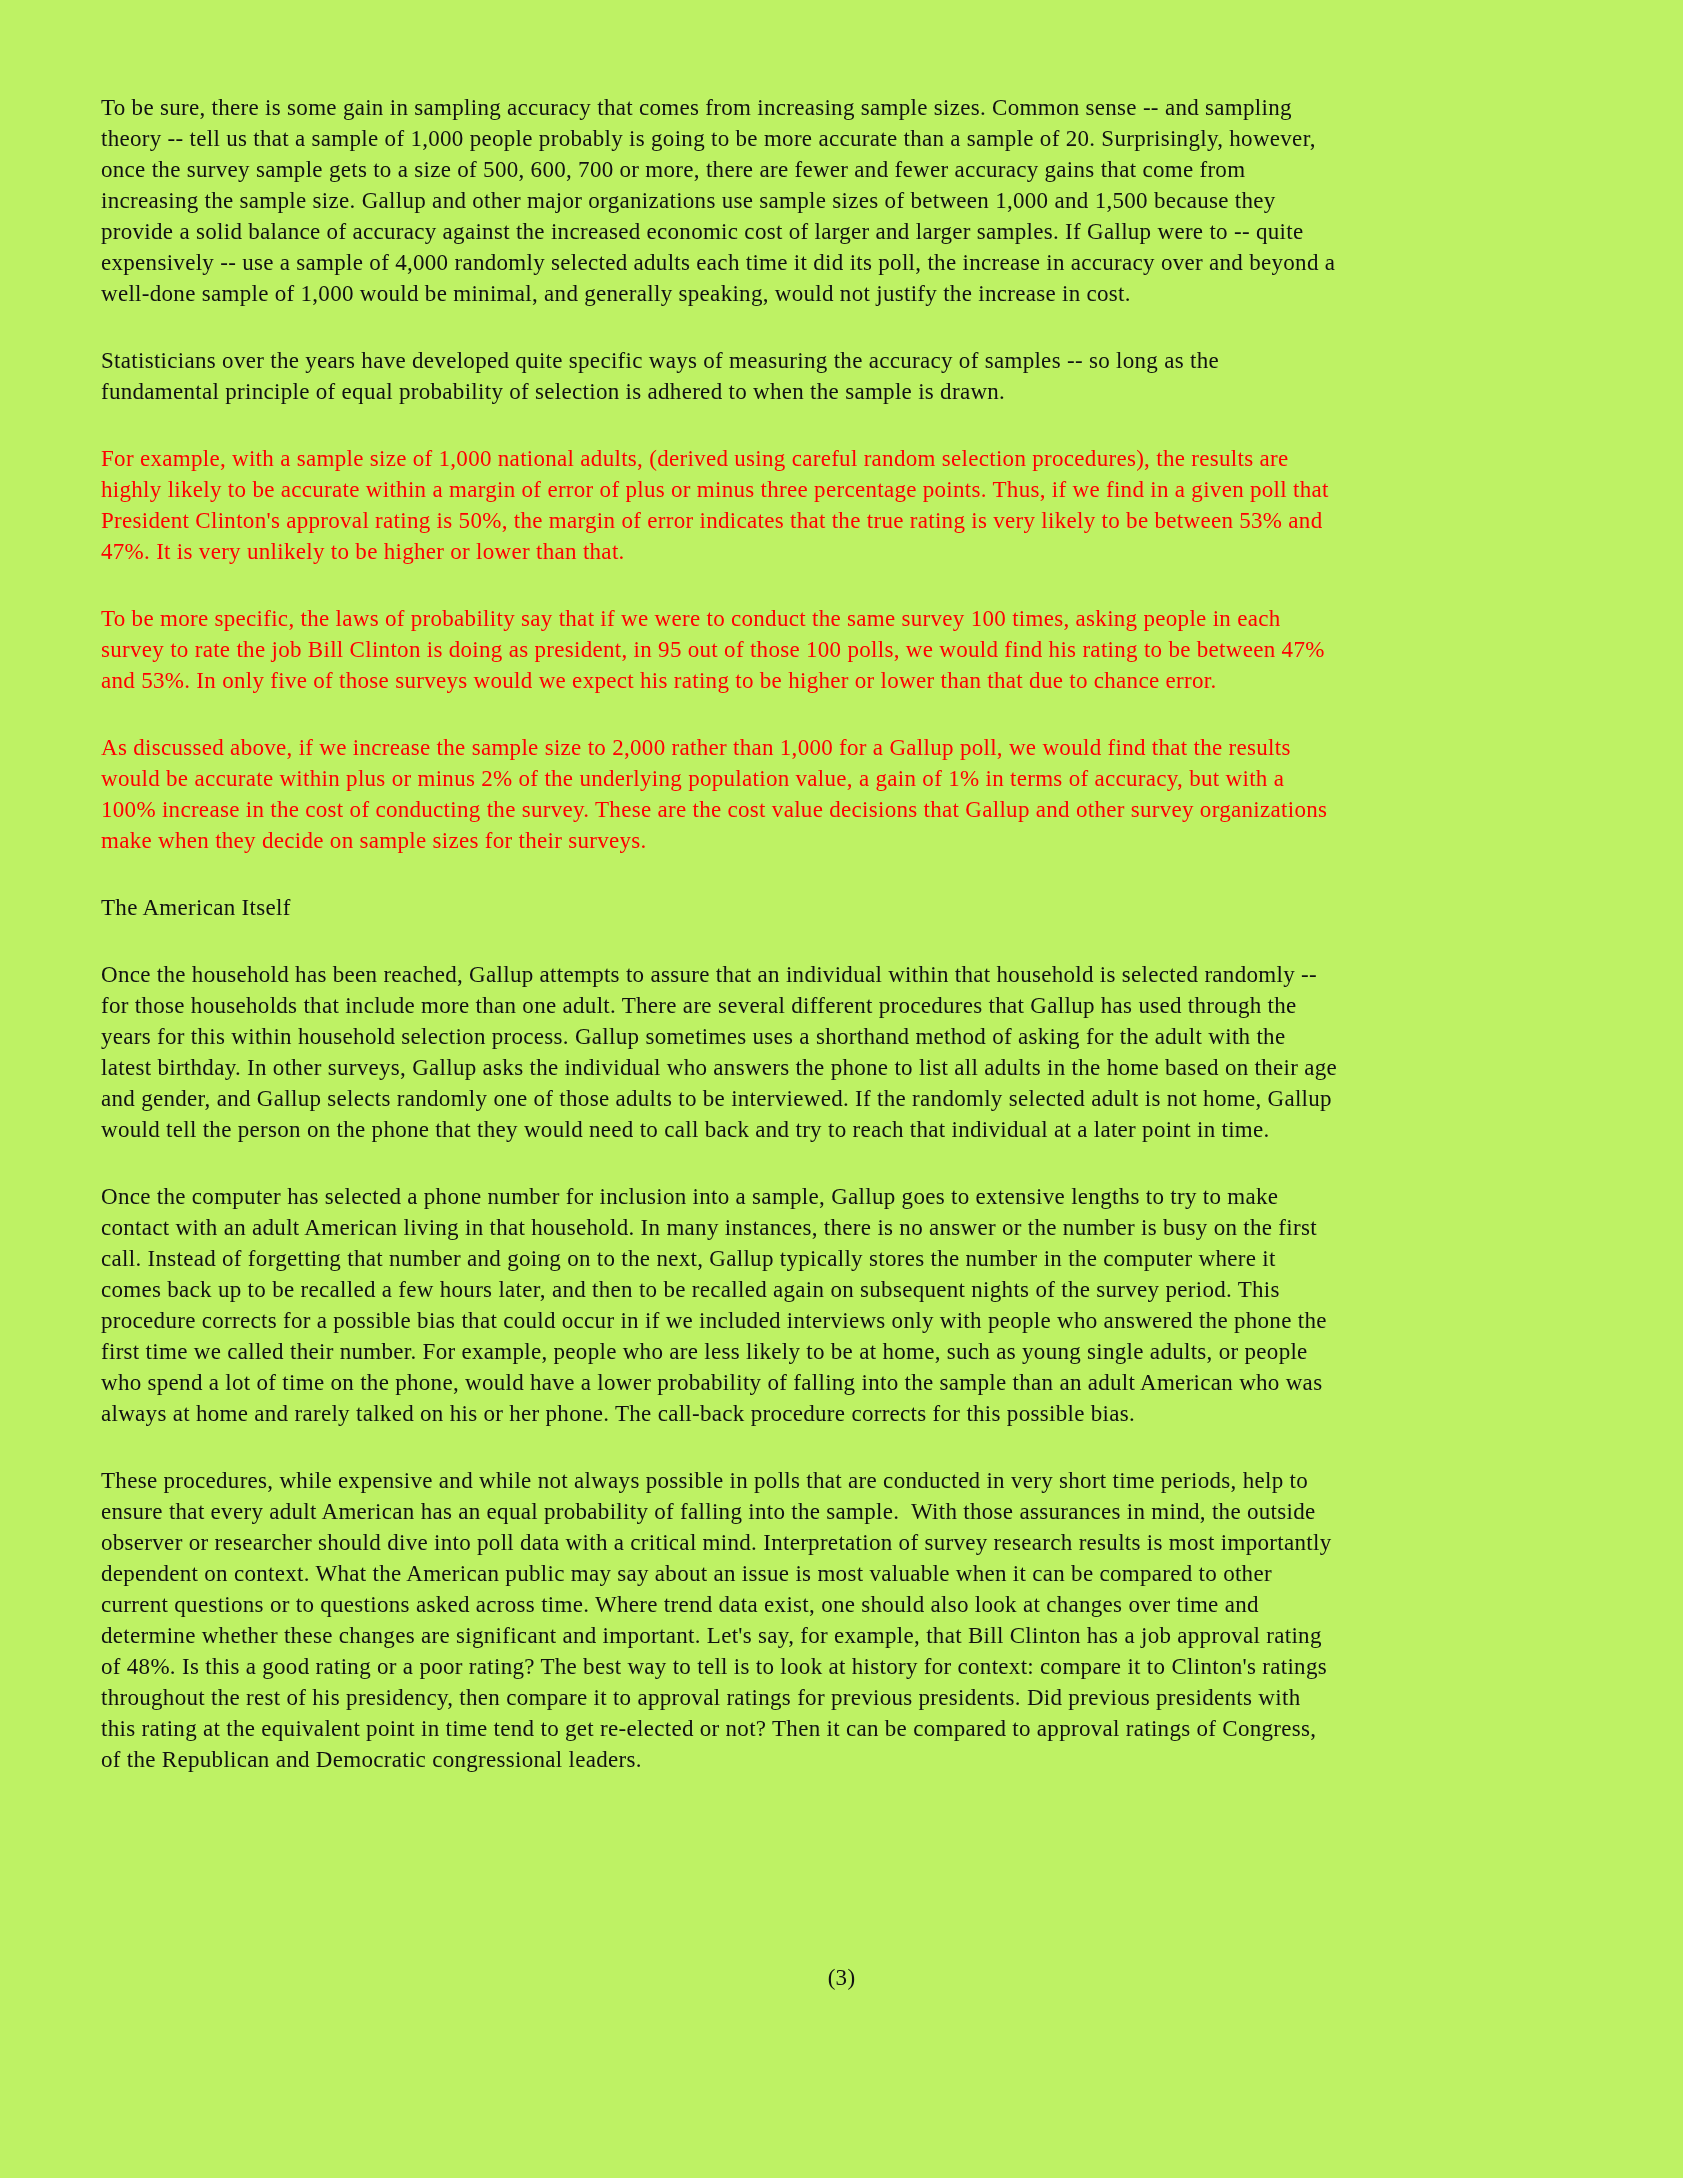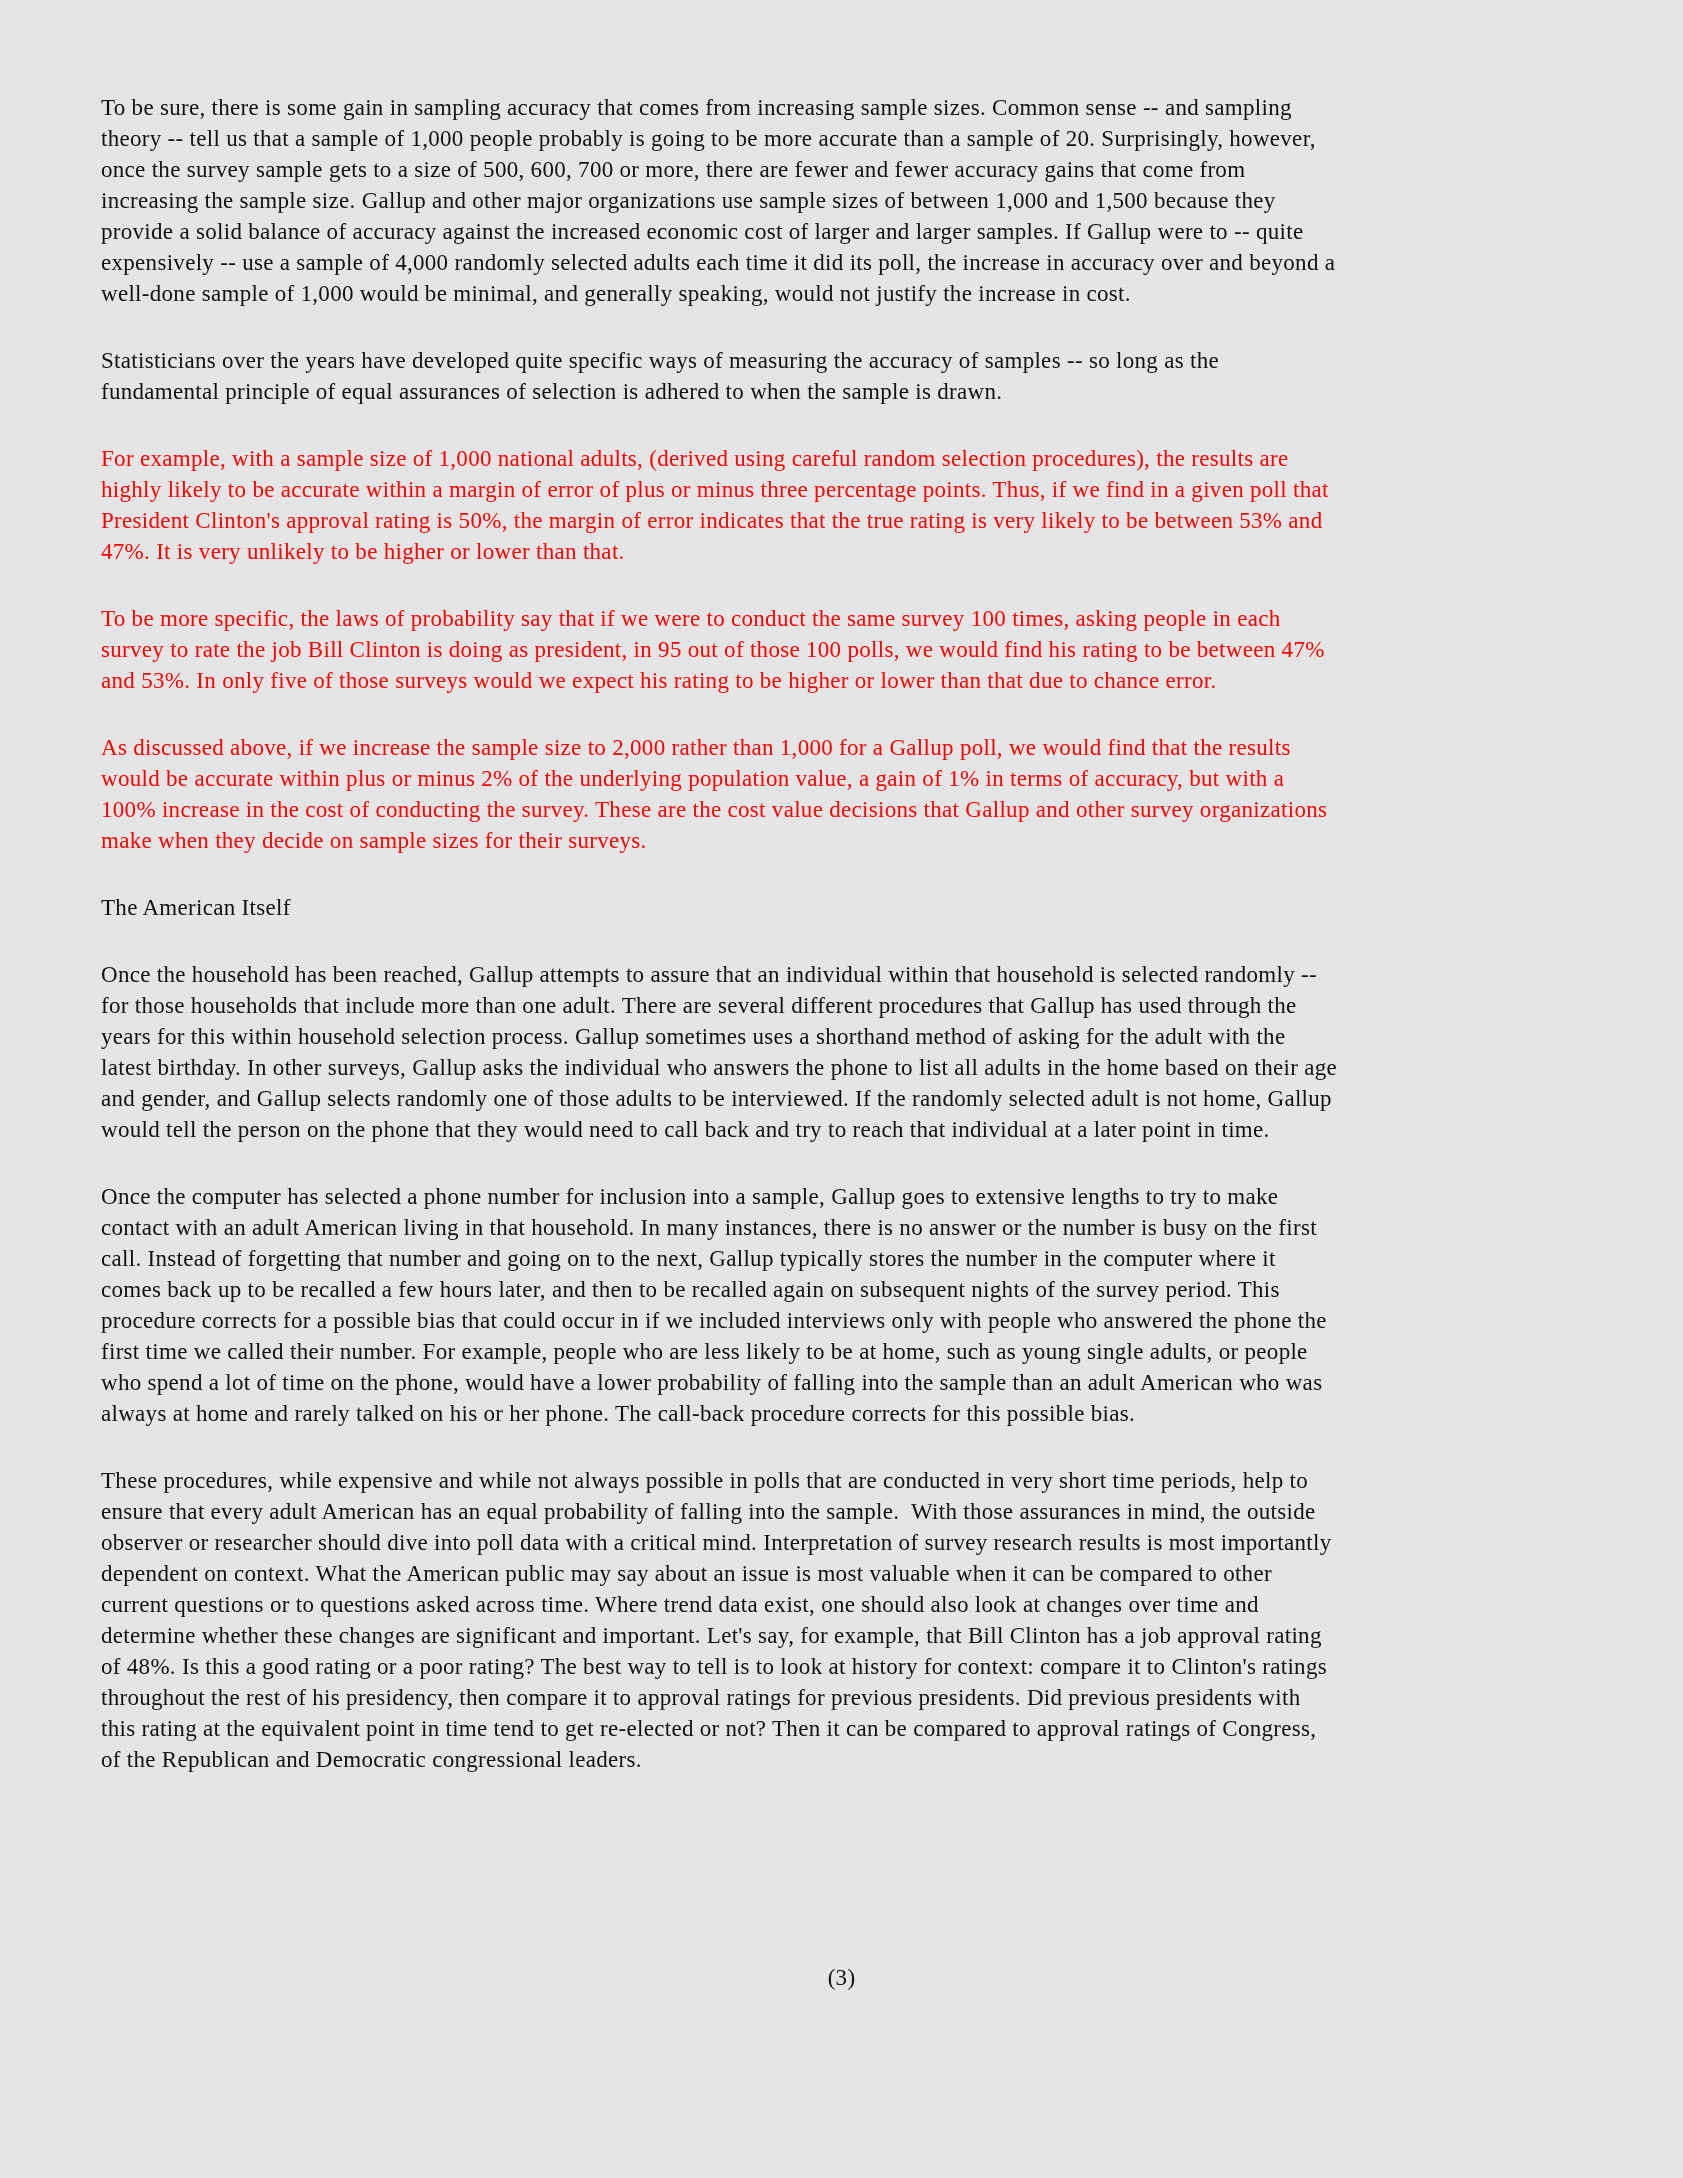--- a/index.html
+++ b/index.html
@@ -45,31 +45,31 @@
     text-align: center;
     font-size: 23px;
     line-height: 31px;
     letter-spacing: 0.3px;
     color: var(--body-color, #111111);
   }
 </style>
 </head>
 <body>
 
-<div class="page" style="--body-color: #111111; --highlight-red: #ff0000; background: #e5e5e5;">
+<div class="page" style="--body-color: #111111; --highlight-red: #ff0000; background: #bef264;">
   <div class="content">
     <div class="block">To be sure, there is some gain in sampling accuracy that comes from increasing sample sizes. Common sense -- and sampling
 theory -- tell us that a sample of 1,000 people probably is going to be more accurate than a sample of 20. Surprisingly, however,
 once the survey sample gets to a size of 500, 600, 700 or more, there are fewer and fewer accuracy gains that come from
 increasing the sample size. Gallup and other major organizations use sample sizes of between 1,000 and 1,500 because they
 provide a solid balance of accuracy against the increased economic cost of larger and larger samples. If Gallup were to -- quite
 expensively -- use a sample of 4,000 randomly selected adults each time it did its poll, the increase in accuracy over and beyond a
 well-done sample of 1,000 would be minimal, and generally speaking, would not justify the increase in cost.</div>
     <div class="block">Statisticians over the years have developed quite specific ways of measuring the accuracy of samples -- so long as the
-fundamental principle of equal assurances of selection is adhered to when the sample is drawn.</div>
+fundamental principle of equal probability of selection is adhered to when the sample is drawn.</div>
     <div class="block red">For example, with a sample size of 1,000 national adults, (derived using careful random selection procedures), the results are
 highly likely to be accurate within a margin of error of plus or minus three percentage points. Thus, if we find in a given poll that
 President Clinton's approval rating is 50%, the margin of error indicates that the true rating is very likely to be between 53% and
 47%. It is very unlikely to be higher or lower than that.</div>
     <div class="block red">To be more specific, the laws of probability say that if we were to conduct the same survey 100 times, asking people in each
 survey to rate the job Bill Clinton is doing as president, in 95 out of those 100 polls, we would find his rating to be between 47%
 and 53%. In only five of those surveys would we expect his rating to be higher or lower than that due to chance error.</div>
     <div class="block red">As discussed above, if we increase the sample size to 2,000 rather than 1,000 for a Gallup poll, we would find that the results
 would be accurate within plus or minus 2% of the underlying population value, a gain of 1% in terms of accuracy, but with a
 100% increase in the cost of conducting the survey. These are the cost value decisions that Gallup and other survey organizations

